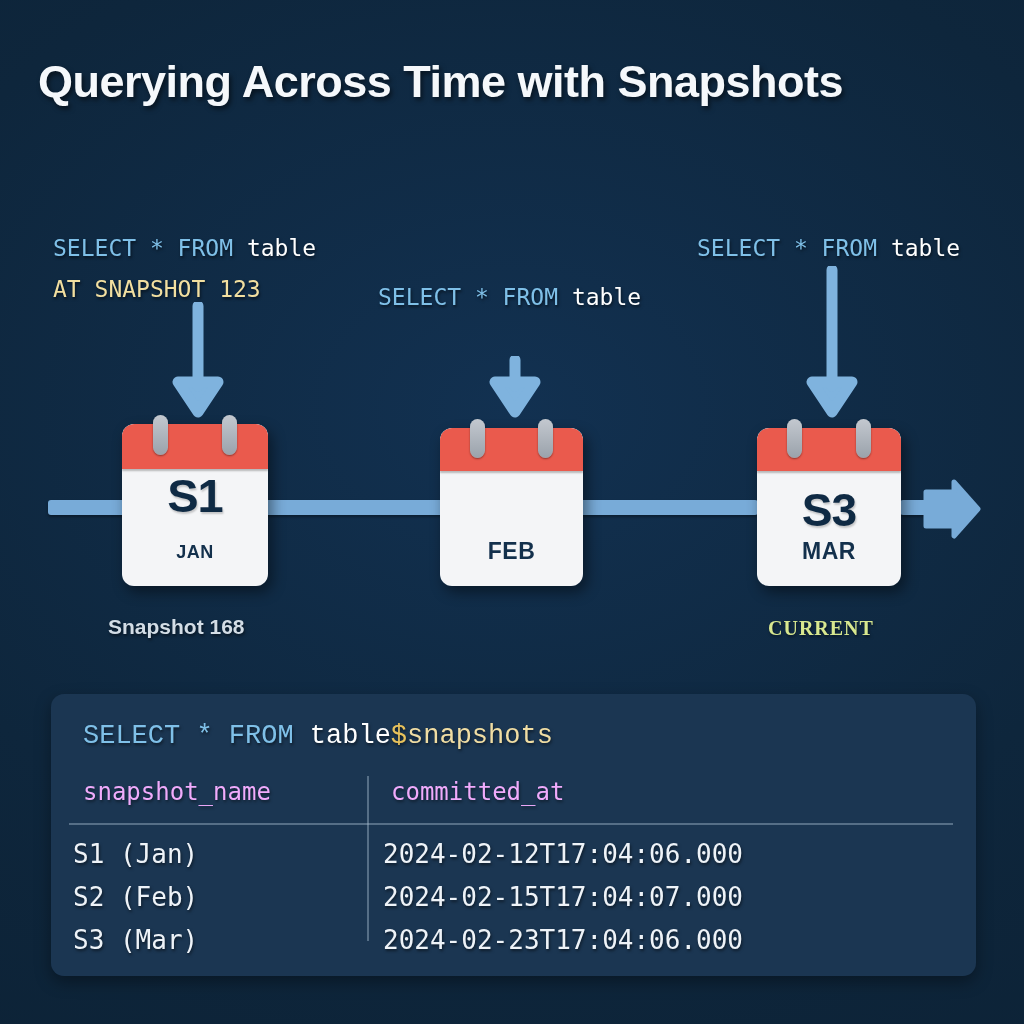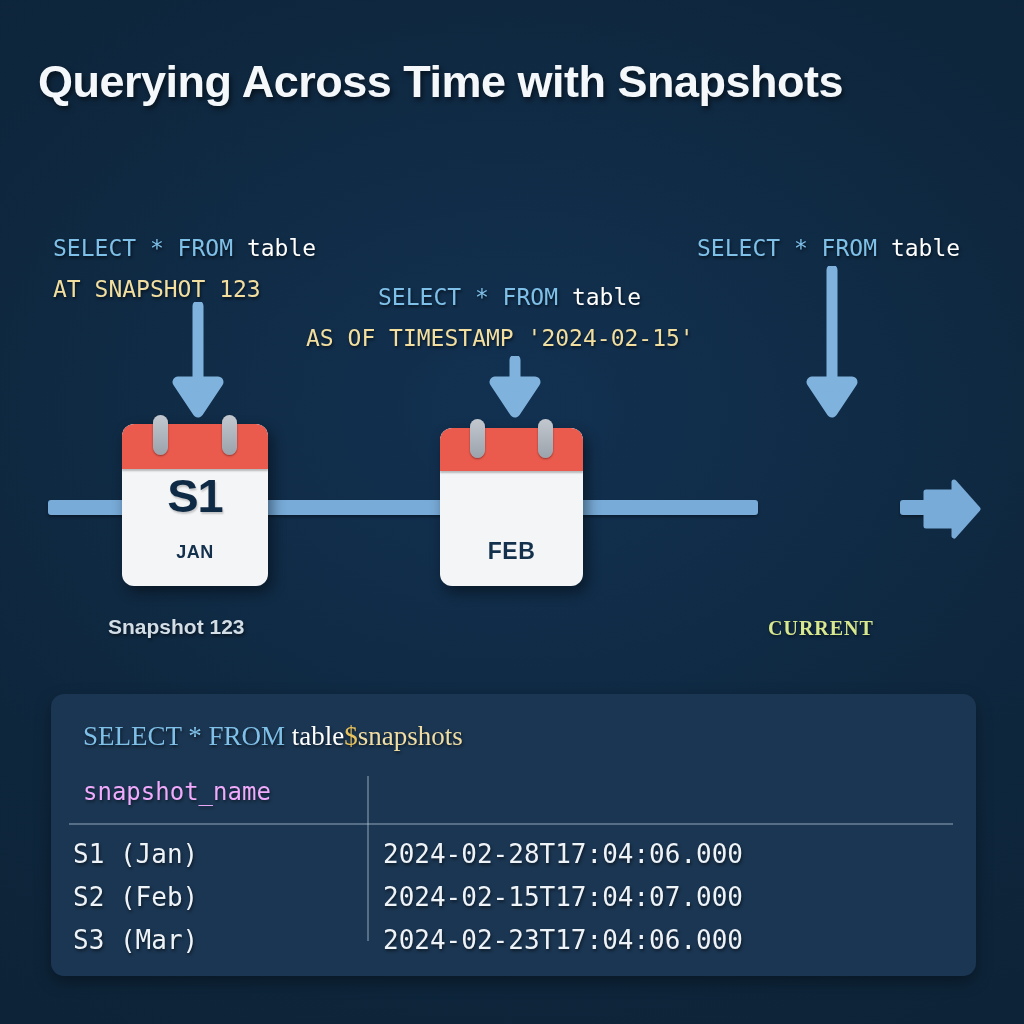--- a/index.html
+++ b/index.html
@@ -174,21 +174,21 @@
     position: absolute;
     left: 51px; top: 694px;
     width: 925px; height: 282px;
     background: #1b3652;
     border-radius: 13px;
     box-shadow: 0 6px 16px rgba(0,0,0,0.35);
   }
   #panel-query {
     position: absolute;
     left: 32px; top: 27px;
-    font-family: Liberation Serif, serif;
+    font-family: Liberation Mono, monospace;
     font-size: 27px;
     white-space: nowrap;
     text-shadow: 1px 2px 3px rgba(0,0,0,0.5);
     text-align: right;
   }
   .tbl-head {
     position: absolute;
     top: 84px;
     font-family: "DejaVu Sans Mono", "Liberation Mono", monospace;
     font-size: 24px;
@@ -237,23 +237,20 @@
     </span>
     <span class="ln ln2">
       <span class="clause">AT SNAPSHOT 123</span>
     </span>
   </div>
 
   <div class="sql-annot" id="annot2">
     <span class="ln ln1">
       <span class="kw">SELECT * FROM </span><span class="ident">table</span>
     </span>
-    <span class="ln ln2">
-      <span class="clause">AS OF TIMESTAMP '2024-02-15'</span>
-    </span>
   </div>
 
   <div class="sql-annot" id="annot3">
     <span class="ln ln1">
       <span class="kw">SELECT * FROM </span><span class="ident">table</span>
     </span>
   </div>
 
   <svg class="down-arrow" style="left:172px; top:302px;" width="52" height="118">
     <path d="M26 4 L26 84 M26 110 L6 80 L46 80 Z" fill="#7fb3de" stroke="#7fb3de" stroke-width="11" stroke-linejoin="round" stroke-linecap="round"></path>
@@ -287,38 +284,48 @@
 
   <div class="calendar" id="cal2">
     <div class="cal-ring r1"></div>
     <div class="cal-ring r2"></div>
     <div class="cal-body">
       <div class="cal-top"></div>
       <div class="cal-mon">FEB</div>
     </div>
   </div>
 
-
-  <div class="cal-caption" id="cap1">Snapshot 123</div>
+  <div class="calendar" id="cal3">
+    <div class="cal-ring r1"></div>
+    <div class="cal-ring r2"></div>
+    <div class="cal-body">
+      <div class="cal-top"></div>
+      <div class="cal-sid">S3</div>
+      <div class="cal-mon">MAR</div>
+    </div>
+  </div>
+
+  <div class="cal-caption" id="cap1">Snapshot 168</div>
   <div class="cal-caption" id="cap3">CURRENT</div>
 
   <div id="panel">
 
     <div id="panel-query">
       <span class="kw">SELECT * FROM </span><span class="ident">table</span><span class="dollar">$</span><span class="snaps">snapshots</span>
     </div>
 
     <div class="tbl-head" id="th-name">snapshot_name</div>
+    <div class="tbl-head" id="th-time">committed_at</div>
 
     <div id="tbl-hline"></div>
     <div id="tbl-vline"></div>
 
     <div class="tbl-row row0">
       <span class="cell-name">S1 (Jan)</span>
-      <span class="cell-time">2024-02-28T17:04:06.000</span>
+      <span class="cell-time">2024-02-12T17:04:06.000</span>
     </div>
     <div class="tbl-row row1">
       <span class="cell-name">S2 (Feb)</span>
       <span class="cell-time">2024-02-15T17:04:07.000</span>
     </div>
     <div class="tbl-row row2">
       <span class="cell-name">S3 (Mar)</span>
       <span class="cell-time">2024-02-23T17:04:06.000</span>
     </div>
 

